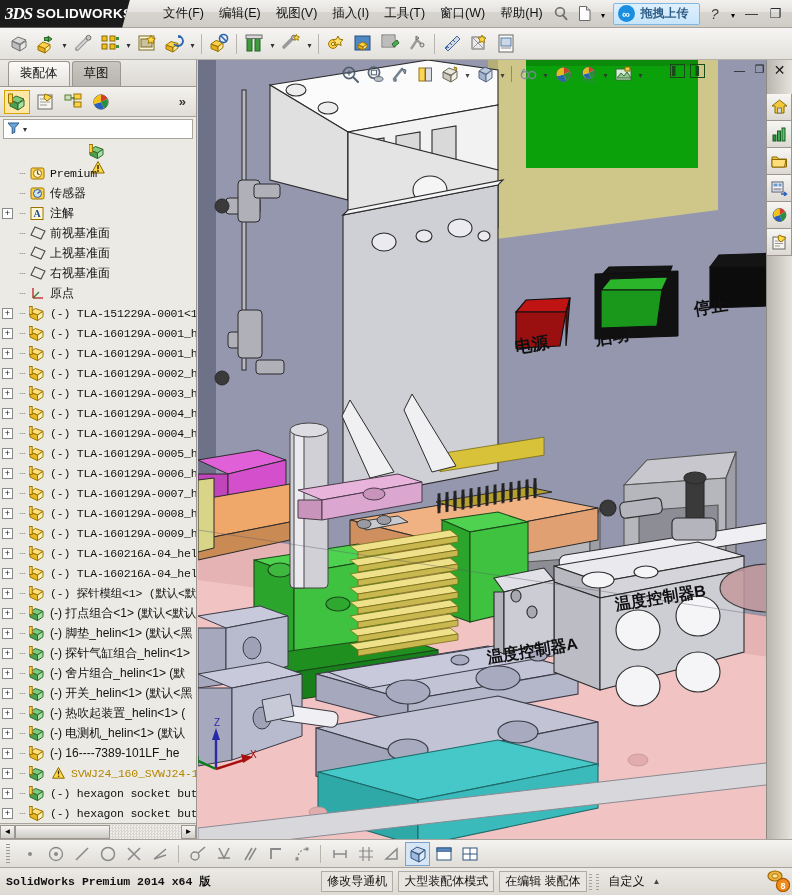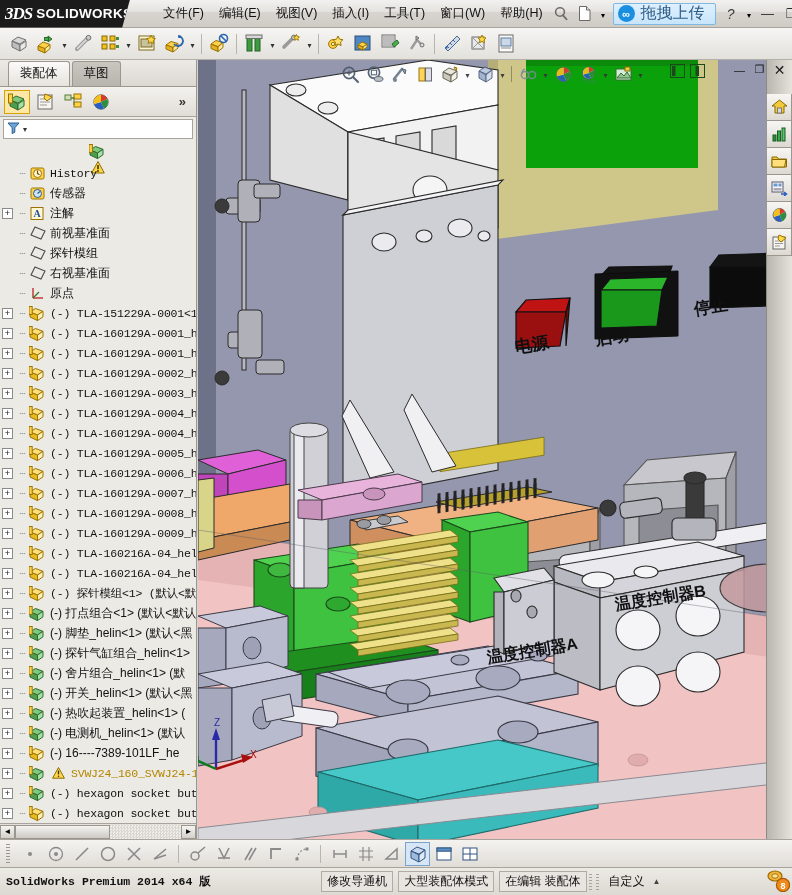--- a/index.html
+++ b/index.html
@@ -47,21 +47,21 @@
 
   .upload-chip {
     display:flex; align-items:center; gap:6px;
     background:linear-gradient(to bottom,#dff0ff,#c7e5fb);
     border:1px solid #7fb8e0;
     border-radius:2px; padding:2px 10px 2px 4px; height:22px;
     margin:0 2px;
   }
   .upload-chip .bd { width:17px;height:17px;border-radius:50%;background:#1a8fe0;
     display:flex;align-items:center;justify-content:center;color:#fff;font-size:11px;font-weight:bold;}
-  .upload-chip .txt { font-size:16px; color:#2f5d86; white-space:nowrap; }
+  .upload-chip .txt { font-size:12px; color:#2f5d86; white-space:nowrap;font-weight:bold; }
 
   .wbtn { width:22px; height:18px; display:flex; align-items:center; justify-content:center;
     font-size:13px; color:#2a2a2a; }
 
   
   .maintool {
     position:absolute; left:0; top:28px; width:792px; height:32px;
     background:linear-gradient(to bottom,#f6f5f3,#e3e1dc);
     border-bottom:1px solid #b4b0a8;
     display:flex; align-items:center; padding-left:6px; gap:1px;
@@ -489,21 +489,21 @@
       <div class="trow">
         <span class="noexp"></span>
           <span class="dots">┄</span>
         <span class="ic">
           <svg width="16" height="15" viewBox="0 0 16 15">
             <rect x="1" y="2" width="13" height="11" rx="1.5" fill="#ffd24a" stroke="#9a7400"></rect>
             <circle cx="7.5" cy="7.5" r="4" fill="#fff6d6" stroke="#9a7400"></circle>
             <path d="M7.5 4.6 v3 l2 1.2" stroke="#6a5200" stroke-width="1.2" fill="none"></path>
           </svg>
         </span>
-        <span class="lbl mono">History</span>
+        <span class="lbl mono">Premium</span>
       </div>
 
       <div class="trow">
         <span class="noexp"></span>
           <span class="dots">┄</span>
         <span class="ic">
           <svg width="16" height="15" viewBox="0 0 16 15">
             <rect x="1" y="2" width="13" height="11" rx="1.5" fill="#ffd24a" stroke="#9a7400"></rect>
             <circle cx="7.5" cy="7.5" r="4" fill="#cfe4f7" stroke="#2a5a8f"></circle>
             <path d="M7.5 7.5 l2.5-2" stroke="#2a5a8f" stroke-width="1.2"></path>
@@ -535,21 +535,21 @@
         <span class="lbl">前视基准面</span>
       </div>
       <div class="trow">
         <span class="noexp"></span>
           <span class="dots">┄</span>
         <span class="ic">
           <svg width="16" height="14" viewBox="0 0 16 14">
               <path d="M5 1 L15 5 L11 13 L1 9z" fill="none" stroke="#4a4a4a" stroke-width="1.1"></path>
             </svg>
         </span>
-        <span class="lbl">探针模组</span>
+        <span class="lbl">上视基准面</span>
       </div>
       <div class="trow">
         <span class="noexp"></span>
           <span class="dots">┄</span>
         <span class="ic">
           <svg width="16" height="14" viewBox="0 0 16 14">
               <path d="M5 1 L15 5 L11 13 L1 9z" fill="none" stroke="#4a4a4a" stroke-width="1.1"></path>
             </svg>
         </span>
         <span class="lbl">右视基准面</span>

